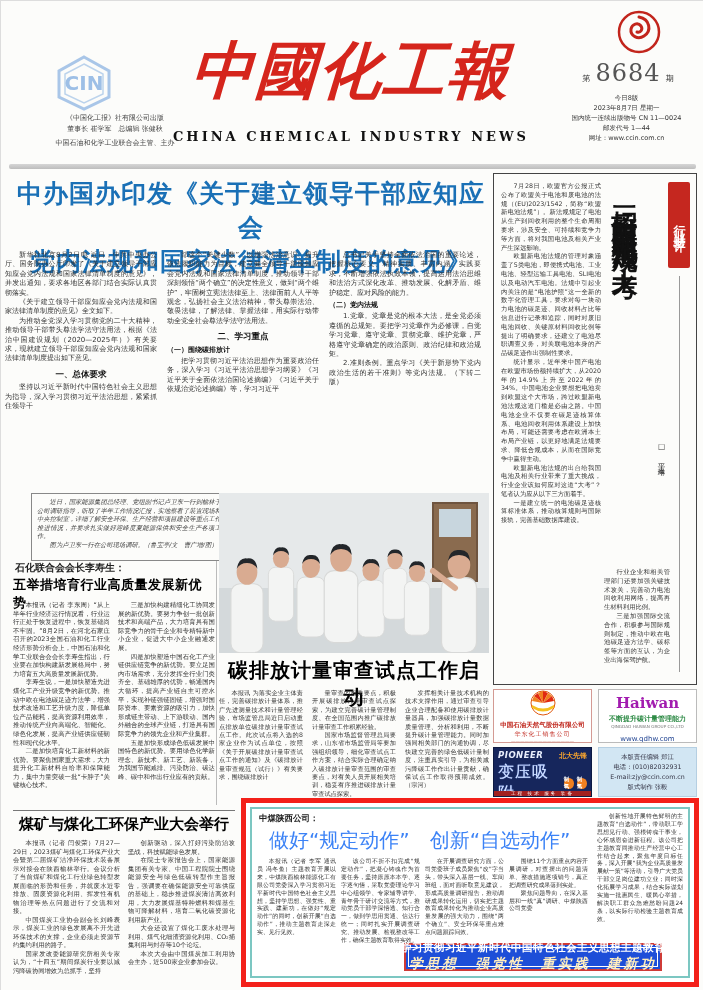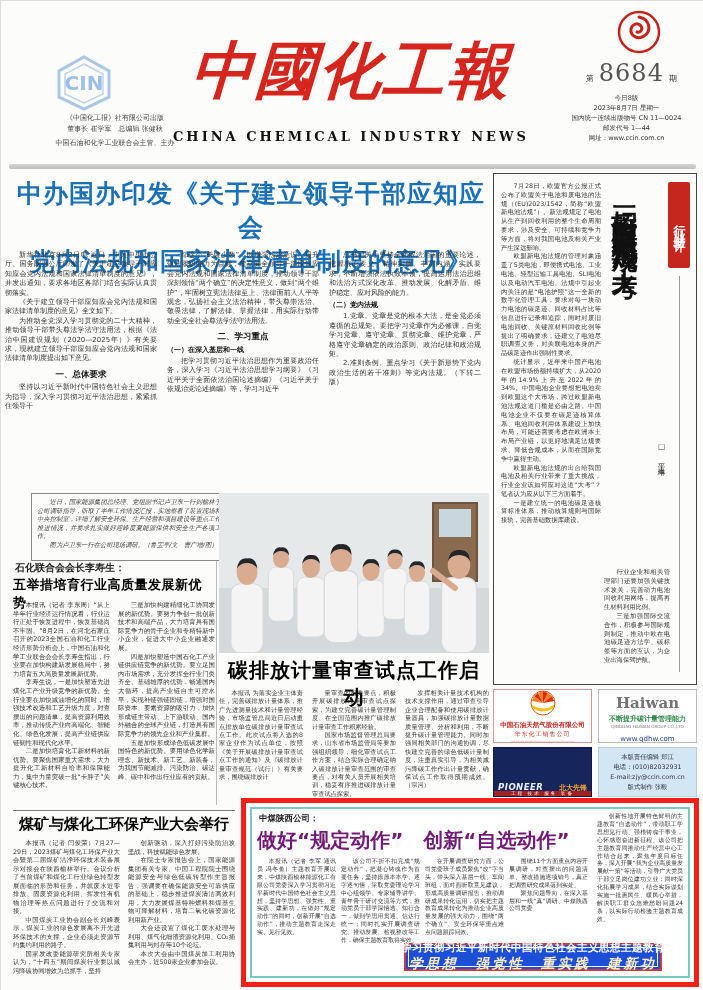--- a/index.html
+++ b/index.html
@@ -10,21 +10,21 @@
   
   .cin-logo{left:50px;top:52px;width:66px;height:58px;text-align:center;}
   .pub-lines{left:14px;top:112px;width:200px;font-size:7px;line-height:11px;color:#444;text-align:center;}
   .pub-lines .mast-line{margin:0;text-indent:0;text-align:center;}
   .paper-title{left:160px;top:20px;width:380px;text-align:center;font-family:"DejaVu Serif",serif;
     font-style:italic;font-weight:bold;font-size:62px;line-height:100px;color:#d5251c;letter-spacing:2px;
     transform:skewX(-3deg);}
   .paper-sub{left:160px;top:128px;width:380px;text-align:center;font-family:"DejaVu Serif",serif;
     font-weight:bold;font-size:13px;letter-spacing:3px;color:#111;}
   .phoenix{left:615px;top:8px;width:46px;height:46px;}
-  .issue-no{left:528px;top:58px;width:148px;text-align:right;color:#333;}
+  .issue-no{left:553px;top:58px;width:148px;text-align:center;color:#333;}
   .issue-no .big{font-family:"DejaVu Serif",serif;font-size:24px;color:#555;letter-spacing:1px;}
   .issue-no .small{font-size:8px;}
   .issue-lines{left:548px;top:92px;width:155px;font-size:6.5px;line-height:10px;color:#333;text-align:center;}
   .issue-lines .mast-line{margin:0;text-indent:0;text-align:center;}
   .mast-bar{left:8px;top:163px;width:687px;height:5px;background:linear-gradient(#d6d6d6,#bdbdbd);border-radius:2px;}
   
   .lead-headline{left:12px;top:176px;width:476px;text-align:center;color:#1a70b6;font-weight:bold;
     font-size:25px;line-height:34px;letter-spacing:1px;}
   .lead-cols{left:4px;top:250px;width:476px;height:236px;display:flex;gap:10px;overflow:hidden;}
   .lead-col{width:152px;font-size:7px;line-height:9.4px;color:#333;overflow:hidden;}
@@ -46,21 +46,21 @@
   
   .bot-line{left:12px;top:809px;width:222px;height:1px;background:#777;}
   .mk-headline{left:12px;top:814px;width:222px;text-align:center;font-size:15px;font-weight:bold;color:#000;}
   .mk-cols{left:12px;top:838px;width:222px;height:146px;display:flex;gap:8px;overflow:hidden;}
   .mk-col{width:107px;font-size:6.3px;line-height:8.5px;color:#333;overflow:hidden;}
   .redbox{left:240px;top:797px;width:458px;height:189px;border:5px solid #f32019;background:#fff;box-sizing:border-box;}
   .tealbox{position:absolute;left:4px;top:4px;right:4px;bottom:4px;border:2px solid #7cc7c2;box-sizing:border-box;}
   .zm-inner{position:absolute;left:5px;top:4px;right:5px;bottom:4px;display:flex;gap:6px;}
   .zm-main{position:relative;width:334px;}
   .zm-kicker{font-size:8.5px;font-weight:bold;color:#222;margin:0 0 2px 2px;}
-  .zm-headline{font-size:20px;font-weight:bold;color:#701a75;letter-spacing:0;margin:0 0 4px;white-space:nowrap;}
+  .zm-headline{font-size:20px;font-weight:normal;color:#3b82f6;letter-spacing:0;margin:0 12px 4px;white-space:nowrap;}
   .zm-cols{display:flex;gap:5px;height:116px;overflow:hidden;}
   .zm-col{width:79px;font-size:5.9px;line-height:7.9px;color:#333;overflow:hidden;}
   .zm-right{width:86px;font-size:5.9px;line-height:7.9px;color:#333;overflow:hidden;}
   .banner{position:absolute;left:147px;bottom:1px;width:258px;height:28px;background:#1d4ed8;
     border:2px solid #cf3b37;box-sizing:border-box;z-index:3;}
   .banner-in{position:absolute;left:2px;top:2px;right:2px;bottom:2px;border:1px solid #fff;
     display:flex;flex-direction:column;justify-content:center;align-items:center;}
   .banner-l1{color:#fff;font-weight:bold;font-size:10.5px;letter-spacing:.5px;white-space:nowrap;}
   .banner-l2{color:#ffeebe;font-weight:bold;font-style:italic;font-size:13.5px;letter-spacing:3px;
     font-family:"DejaVu Serif",serif;white-space:nowrap;}
@@ -78,28 +78,28 @@
   .sb-col2{position:absolute;right:26px;bottom:8px;width:66px;height:108px;font-size:6.3px;line-height:8.8px;
     color:#333;overflow:hidden;}
   
   .ad-pc{left:492px;top:688px;width:99px;height:54px;border:1px solid #d39a93;box-sizing:border-box;
     background:#fff;text-align:center;overflow:hidden;}
   .ad-pc .l1{font-size:6.5px;font-weight:bold;color:#c0281e;margin-top:1px;}
   .ad-pc .l2{font-size:6px;color:#c0281e;letter-spacing:1px;}
   .ad-pc .l3{font-size:4.5px;color:#cc8880;}
   .ad-hw{left:597px;top:688px;width:99px;height:54px;border:1px solid #bbb;box-sizing:border-box;
     background:#fff;text-align:center;overflow:hidden;}
-  .hw-brand{font-family:"DejaVu Serif",serif;font-weight:bold;font-size:15px;color:#737373;margin-top:4px;}
+  .hw-brand{font-family:"DejaVu Serif",serif;font-weight:bold;font-size:15px;color:#a21caf;margin-top:4px;}
   .hw-cn{font-size:7px;color:#2e8b46;font-weight:bold;margin-top:2px;}
   .hw-en{font-size:4.2px;color:#777;}
   .hw-url{font-size:7px;color:#1b3f8f;margin-top:6px;}
   .ad-pio{left:492px;top:746px;width:99px;height:50px;background:#16265c;box-sizing:border-box;
     border:1px solid #0e1a42;overflow:hidden;color:#fff;padding:2px 4px;}
   .pio-row1{display:flex;justify-content:space-between;align-items:baseline;}
-  .pio-brand{font-weight:bold;font-style:italic;font-size:8.5px;color:#e8eefc;letter-spacing:.5px;margin-top:32px;}
+  .pio-brand{font-weight:bold;font-style:italic;font-size:8.5px;color:#e8eefc;letter-spacing:.5px;}
   .pio-cn{font-size:7px;color:#f0a030;font-weight:bold;}
   .pio-row2{display:flex;align-items:center;gap:3px;margin-top:1px;}
   .pio-prod{font-size:16px;font-weight:normal;color:#cfe0ff;letter-spacing:1px;text-shadow:0 0 1px #7fa0ff;}
   .pio-circ{width:11px;height:11px;border-radius:50%;background:#f08020;color:#fff;font-size:5.5px;
     display:flex;align-items:center;justify-content:center;font-weight:bold;}
   .pio-lines{text-align:right;font-size:4.6px;line-height:6px;color:#f0a030;margin-top:1px;}
   .pio-strip{position:absolute;left:0;right:0;bottom:0;background:#a32020;color:#fff;font-size:4.6px;
     text-align:center;letter-spacing:2px;}
   .ad-ed{left:597px;top:746px;width:99px;height:50px;background:#d2e6f3;border:1px solid #b5cfe2;
     box-sizing:border-box;text-align:center;font-size:6.3px;line-height:10px;color:#334;
@@ -159,21 +159,21 @@
       <div class="sec-h">一、总体要求</div>
       <div>
           <p class="para">坚持以习近平新时代中国特色社会主义思想为指导，深入学习贯彻习近平法治思想，紧紧抓住领导干</p>
         </div>
     </div>
     <div class="lead-col">
       <div>
           <p class="para">部这个“关键少数”，以增强法治意识、提升依法履职能力为目标，建立健全领导干部应知应会党内法规和国家法律清单制度，推动领导干部深刻领悟“两个确立”的决定性意义，做到“两个维护”，牢固树立宪法法律至上、法律面前人人平等观念，弘扬社会主义法治精神，带头尊崇法治、敬畏法律，了解法律、掌握法律，用实际行动带动全党全社会尊法学法守法用法。</p>
         </div>
       <div class="sec-h">二、学习重点</div>
-      <div class="sub-h">（一）在深入基层和一线</div>
+      <div class="sub-h">（一）围绕碳排放计</div>
       <div>
           <p class="para">把学习贯彻习近平法治思想作为重要政治任务，深入学习《习近平法治思想学习纲要》《习近平关于全面依法治国论述摘编》《习近平关于依规治党论述摘编》等，学习习近平</p>
         </div>
     </div>
     <div class="lead-col">
       <div>
           <p class="para">总书记关于坚持全面依法治国的重要论述，把握核心要义、精神实质、丰富内涵、实践要求，不断增强依法执政本领，提高运用法治思维和法治方式深化改革、推动发展、化解矛盾、维护稳定、应对风险的能力。</p>
         </div>
       <div class="sub-h">（二）党内法规</div>
       <div>
@@ -210,21 +210,21 @@
       <use href="#person" transform="translate(240,62) scale(1.25)"></use>
       <path d="M236 95 L214 78" stroke="#d9ab91" stroke-width="6" stroke-linecap="round"></path>
     </svg>
   </div>
 
   <div class="abs wuju-kicker">石化联合会会长李寿生：</div>
   <div class="abs wuju-headline">五举措培育行业高质量发展新优势</div>
   <div class="abs wuju-cols">
     <div class="wuju-col">
         <p class="para">本报讯（记者 李东周）“从上半年行业经济运行情况看，行业运行正处于恢复进程中，恢复基础尚不牢固。”8月2日，在河北石家庄召开的2023全国石油和化工行业经济形势分析会上，中国石油和化学工业联合会会长李寿生指出，行业要在加快构建新发展格局中，努力培育五大高质量发展新优势。</p>
-        <p class="para">李寿生说，一是加快塑造先进煤化工产业升级竞争的新优势。全行业要在加快减油增化的同时，增强技术改造和工艺升级力度，对查摆出的问题清单，提高资源利用效率，推动传统产业向高端化、智能化、绿色化发展，提高产业链供应链韧性和现代化水平。</p>
+        <p class="para">李寿生说，一是加快塑造先进煤化工产业升级竞争的新优势。推动中欧在电池碳足迹方法学，增强技术改造和工艺升级力度，降低单位产品能耗，提高资源利用效率，推动传统产业向高端化、智能化、绿色化发展，提高产业链供应链韧性和现代化水平。</p>
         <p class="para">二是加快培育化工新材料的新优势。要聚焦国家重大需求，大力提升化工新材料自给率和保障能力，集中力量突破一批“卡脖子”关键核心技术。</p>
       </div>
     <div class="wuju-col">
         <p class="para">三是加快构建精细化工协同发展的新优势。要努力争创一批创新技术和高端产品，大力培育具有国际竞争力的骨干企业和专精特新中小企业，促进大中小企业融通发展。</p>
         <p class="para">四是加快塑造中国石化工产业链供应链竞争的新优势。要立足国内市场需求，充分发挥全行业门类齐全、基础雄厚的优势，畅通国内大循环，提高产业链自主可控水平，实现补链强链固链，增强对国际资本、要素资源的吸引力，加快形成链主带动、上下游联动、国内外融合的全球产业链，打造具有国际竞争力的领先企业和产业集群。</p>
         <p class="para">五是加快形成绿色低碳发展中国特色的新优势。要用绿色化学新理念、新技术、新工艺、新装备，为我国节能减排、污染防治、碳达峰、碳中和作出行业应有的贡献。</p>
       </div>
   </div>
   <div class="abs v-div" style="left:215px;top:560px;height:244px;"></div>
 

